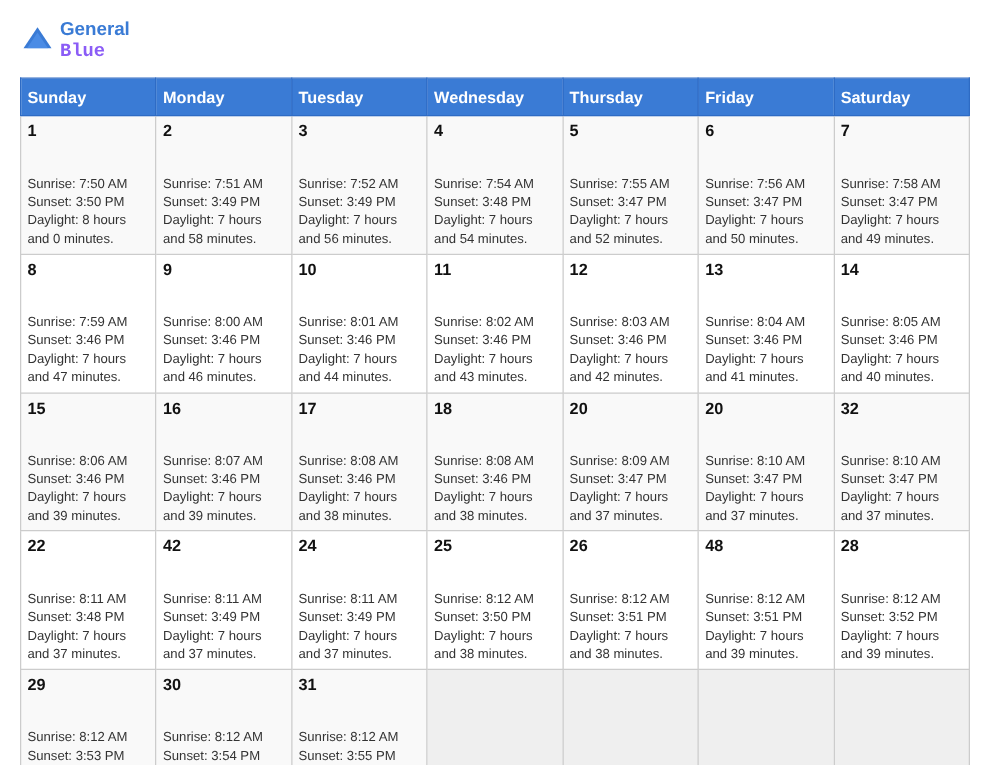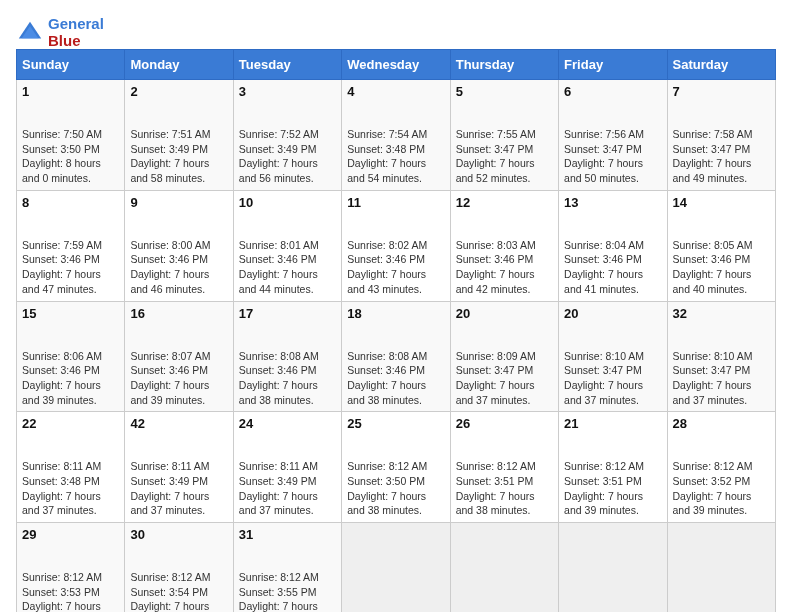--- a/index.html
+++ b/index.html
@@ -7,21 +7,21 @@
       font-family: Arial, sans-serif;
       background: #fff;
       width: 792px;
       min-height: 612px;
       padding: 16px;
     }
     .header {
       display: flex;
       justify-content: space-between;
       align-items: flex-start;
-      margin-bottom: 0;
+      margin-bottom: 12px;
     }
     .logo {
       display: flex;
       align-items: center;
       gap: 4px;
     }
     .logo-text {
       font-size: 15px;
       font-weight: bold;
       color: #333;
@@ -92,21 +92,21 @@
 <body>
 
 <div class="header">
   <div class="logo">
     <svg class="logo-icon" viewBox="0 0 40 40" xmlns="http://www.w3.org/2000/svg">
       <polygon points="20,4 36,28 4,28" fill="#3a7bd5"></polygon>
       <polygon points="20,10 32,28 8,28" fill="#5b9ef5" opacity="0.5"></polygon>
     </svg>
     <div class="logo-text">
       <span>General</span><br>
-      <span style="color:#b91c1c;">Blue</span>
+      <span style="color:#8b5cf6;font-family:Liberation Mono, monospace;">Blue</span>
     </div>
   </div>
 </div>
 
 <table class="calendar">
   <thead>
     <tr id="cal-header">
         <th>Sunday</th>
         <th>Monday</th>
         <th>Tuesday</th>
@@ -222,21 +222,21 @@
         </td>
         <td>
           <span class="day-num">25</span>
           <div class="day-info">Sunrise: 8:12 AM<br>Sunset: 3:50 PM<br>Daylight: 7 hours and 38 minutes.</div>
         </td>
         <td>
           <span class="day-num">26</span>
           <div class="day-info">Sunrise: 8:12 AM<br>Sunset: 3:51 PM<br>Daylight: 7 hours and 38 minutes.</div>
         </td>
         <td>
-          <span class="day-num">21</span>
+          <span class="day-num">48</span>
           <div class="day-info">Sunrise: 8:12 AM<br>Sunset: 3:51 PM<br>Daylight: 7 hours and 39 minutes.</div>
         </td>
         <td>
           <span class="day-num">28</span>
           <div class="day-info">Sunrise: 8:12 AM<br>Sunset: 3:52 PM<br>Daylight: 7 hours and 39 minutes.</div>
         </td>
       </tr>
       <tr>
         <td>
           <span class="day-num">29</span>

